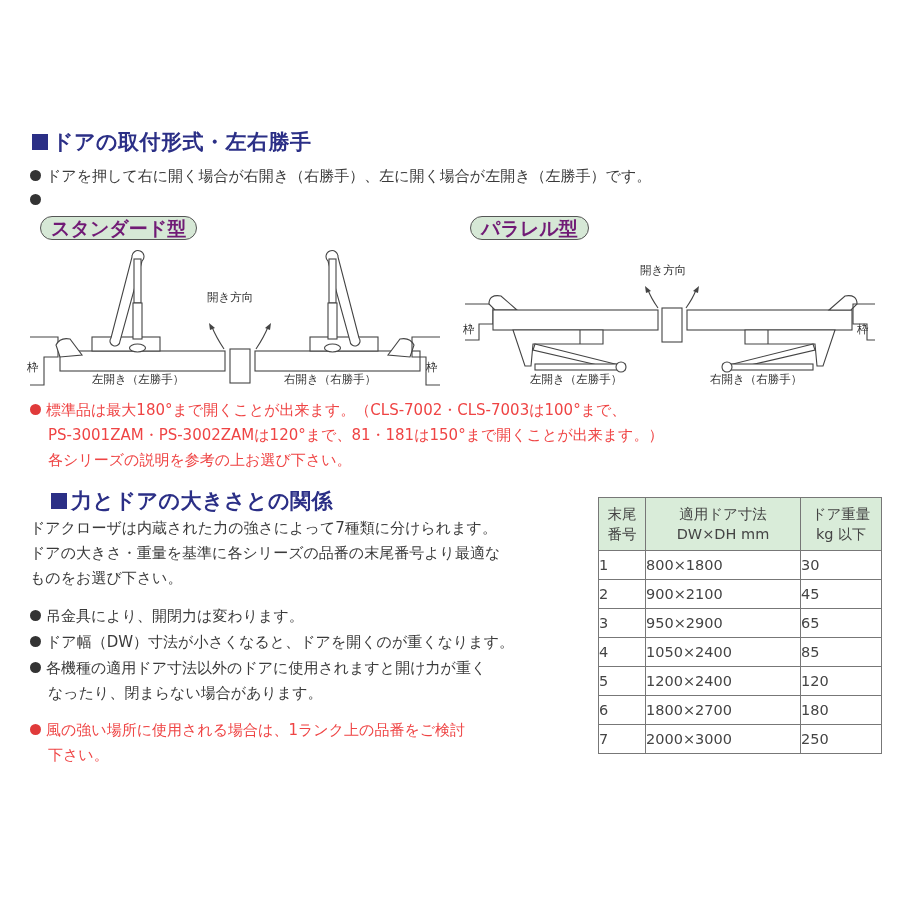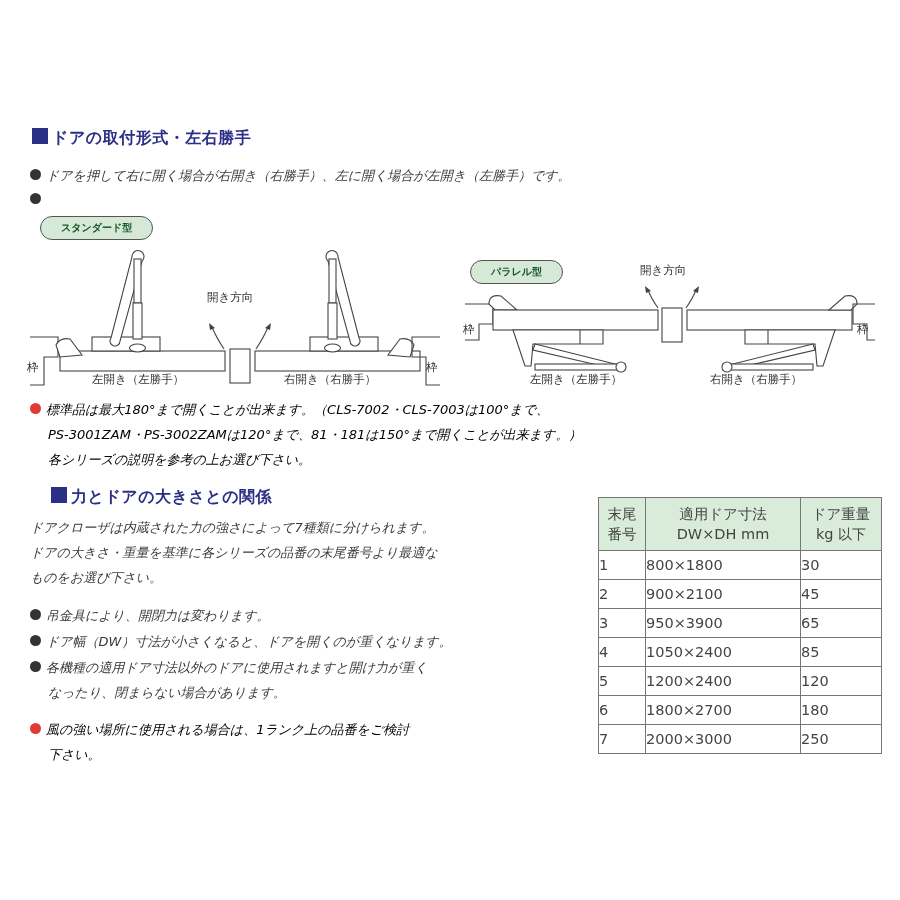--- a/index.html
+++ b/index.html
@@ -1,26 +1,26 @@
 <!DOCTYPE html>
 <html><head>
 <meta charset="utf-8">
 <style>
   html, body { margin:0; padding:0; }
   body { width:900px; height:900px; background:#ffffff; position:relative; overflow:hidden;
          font-family:"DejaVu Sans", sans-serif; color:#3a3a3a; }
   .abs { position:absolute; }
-  .h2 { font-size:16px; color:#2b2f86; font-weight:bold; letter-spacing:0.5px; white-space:nowrap; }
+  .h2 { font-size:21px; color:#2b2f86; font-weight:bold; letter-spacing:0.5px; white-space:nowrap; }
   .h2 .sq { display:inline-block; width:16px; height:16px; background:#2b2f86; margin-right:4px; vertical-align:-1px; }
-  .line { font-size:13px; white-space:nowrap; line-height:20px;font-style:italic; }
+  .line { font-size:15px; white-space:nowrap; line-height:20px; }
   .bullet { display:inline-block; width:11px; height:11px; border-radius:50%; background:#333; margin-right:5px; vertical-align:0px; }
-  .red { color:#000000; }
+  .red { color:#ef4444; }
   .bullet.red-b { background:#e03a3a; }
-  .pill { border:1.5px solid #555; border-radius:12px; background:#d6e8d6; font-size:10px; font-weight:bold;
-          color:#14532d; padding:0 20px; height:22px; line-height:22px; white-space:nowrap; }
+  .pill { border:1.5px solid #555; border-radius:12px; background:#d6e8d6; font-size:19px; font-weight:bold;
+          color:#701a75; padding:0 10px; height:22px; line-height:22px; white-space:nowrap; }
   .lbl { font-size:11.5px; color:#333; white-space:nowrap; }
   svg .s { fill:none; stroke:#444; stroke-width:1.1; }
   svg .f { fill:#fff; stroke:#444; stroke-width:1.1; }
   table.spec { position:absolute; left:598px; top:497px; border-collapse:collapse; font-size:14.5px; color:#444; }
   table.spec th, table.spec td { border:1.3px solid #777; padding:0; }
   table.spec th { background:#d9ecd9; font-weight:normal; line-height:20px; height:52px; }
   table.spec td { height:28px; }
   .small { font-size:14px; }
 </style>
 </head>
@@ -31,21 +31,21 @@
 </div>
 
 <div class="abs line" style="left:30px;top:166px;">
   <span class="bullet"></span><span>ドアを押して右に開く場合が右開き（右勝手）、左に開く場合が左開き（左勝手）です。</span>
 </div>
 <div class="abs line" style="left:30px;top:190px;">
   <span class="bullet"></span>
 </div>
 
 <div class="abs pill" style="left:40px;top:216px;">スタンダード型</div>
-<div class="abs pill" style="left:470px;top:216px;margin-top:44px;">パラレル型</div>
+<div class="abs pill" style="left:470px;top:216px;">パラレル型</div>
 
 <svg class="abs" style="left:20px;top:245px;" width="430" height="150">
 
   <path class="s" d="M10 92 H38 V112 H24 V140 H10"></path>
 
   <rect class="f" x="40" y="106" width="165" height="20"></rect>
 
   <path class="f" d="M36 100 Q40 92 50 94 L62 110 L40 112 Z"></path>
 
   <rect class="f" x="72" y="92" width="68" height="14"></rect>
@@ -162,21 +162,21 @@
         <td>800×1800</td>
         <td>30</td>
       </tr>
     <tr>
         <td>2</td>
         <td>900×2100</td>
         <td>45</td>
       </tr>
     <tr>
         <td>3</td>
-        <td>950×3900</td>
+        <td>950×2900</td>
         <td>65</td>
       </tr>
     <tr>
         <td>4</td>
         <td>1050×2400</td>
         <td>85</td>
       </tr>
     <tr>
         <td>5</td>
         <td>1200×2400</td>

